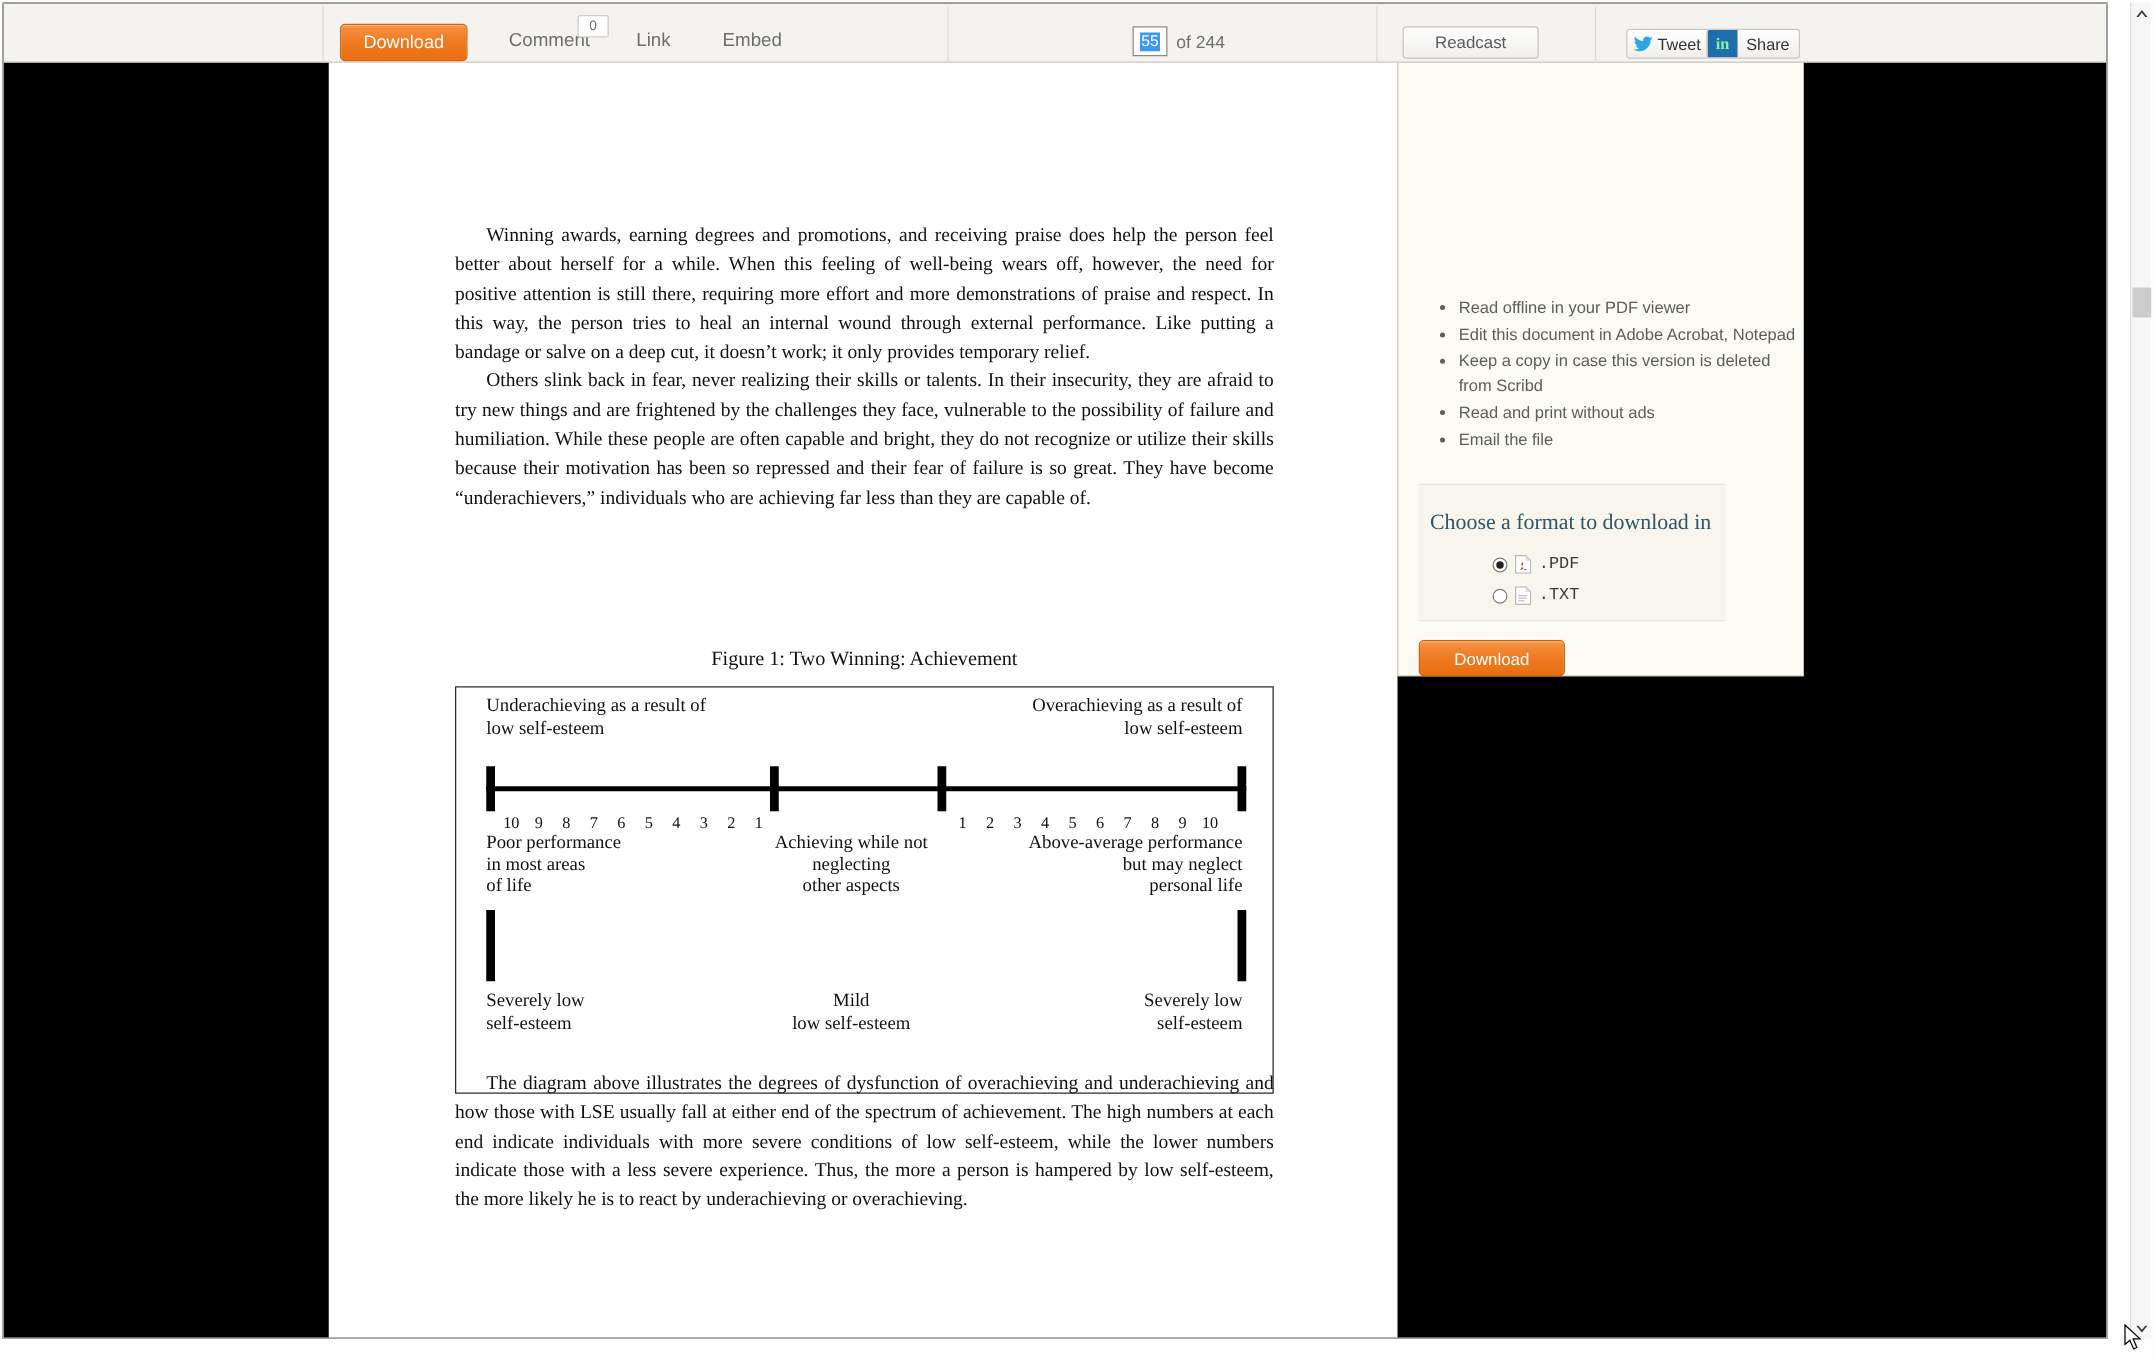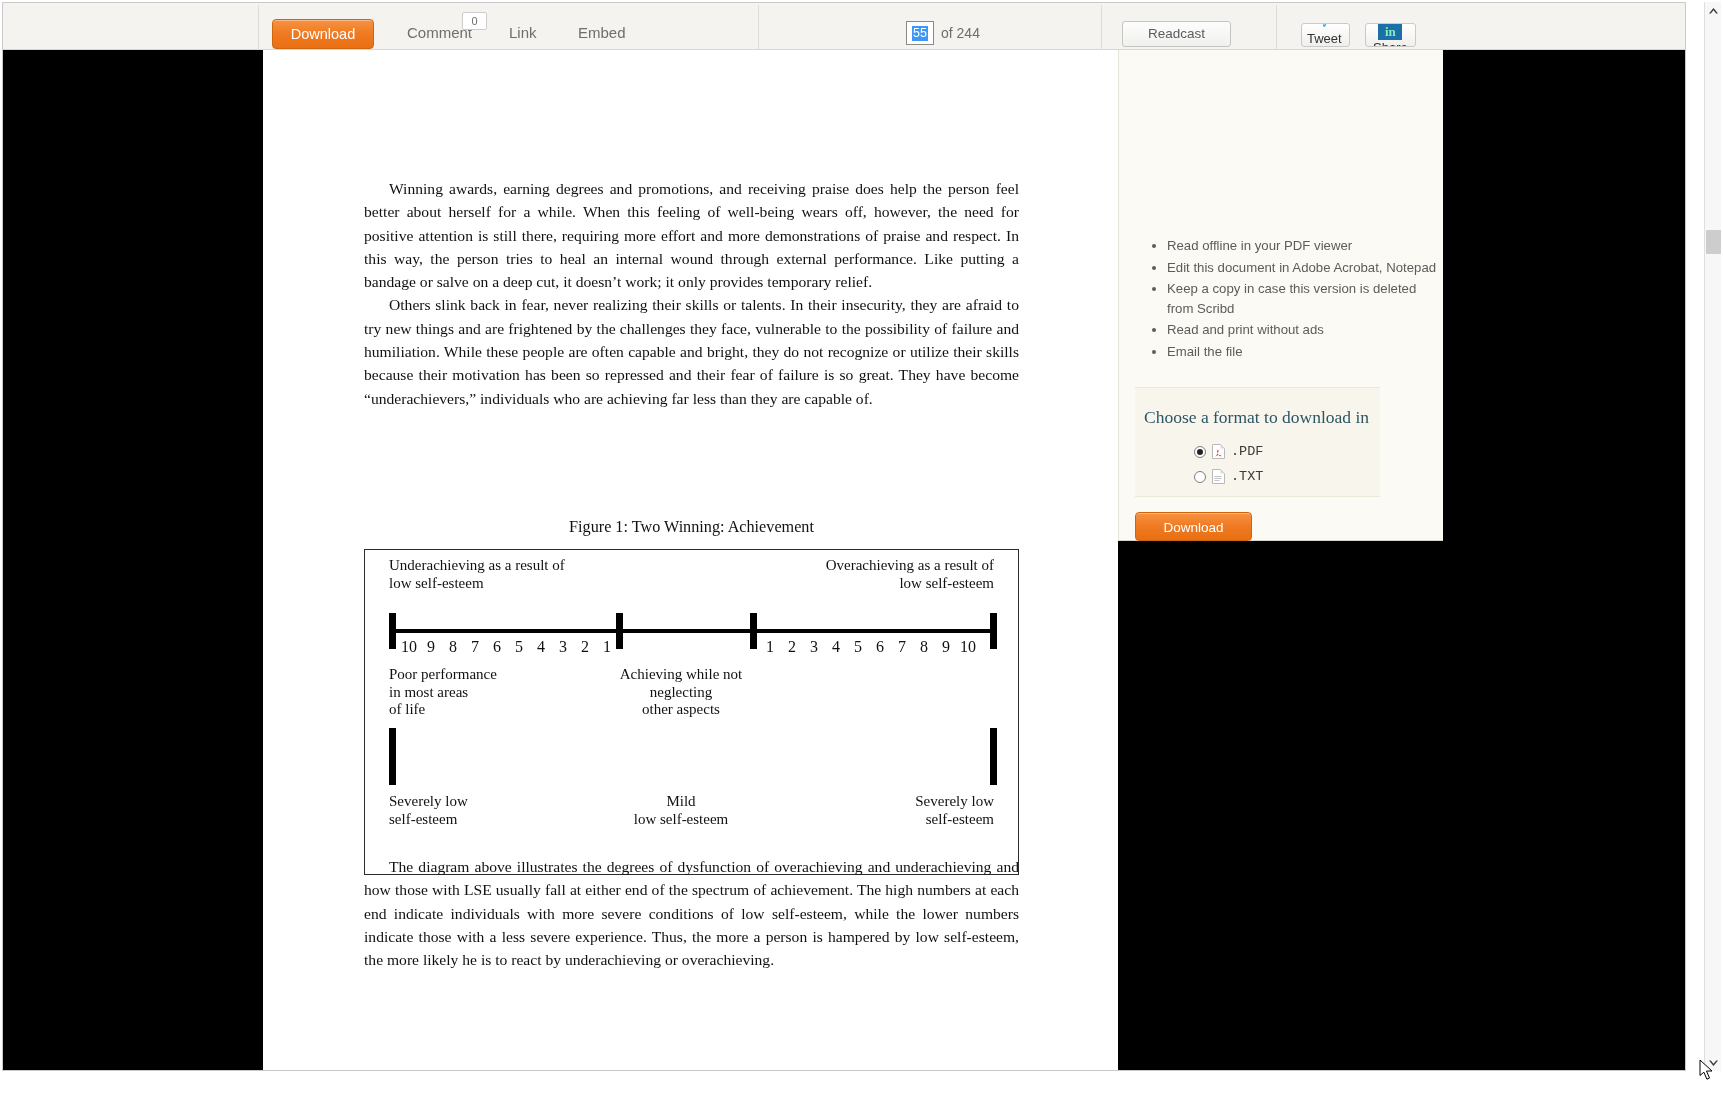--- a/index.html
+++ b/index.html
@@ -170,21 +170,20 @@
     border: 1px solid #cccac5;
     background: linear-gradient(to bottom, #ffffff 0%, #f0efed 100%);
     display: flex;
     align-items: center;
     font-size: 13px;
     color: #333333;
     font-family: "Liberation Sans", sans-serif;
     cursor: pointer;
     box-sizing: border-box;
     overflow: hidden;
-    flex-direction: column;
   }
   #btn-tweet { left: 1298px; top: 20px; padding: 0 7px 0 5px; gap: 4px; }
   #btn-linkedin { left: 1362px; top: 20px; padding: 0; }
   #btn-linkedin .li-badge {
     width: 24px; height: 22px;
     background: #1c6fa8;
     color: #86efac;
     font-size: 13px;
     font-weight: bold;
     display: flex; align-items: center; justify-content: center;
@@ -276,22 +275,22 @@
   .tick {
     position: absolute;
     width: 7px;
     background: #000000;
   }
   .tick.top   { top: 63px; height: 36px; }
   .tick.lower { top: 178px; height: 57px; }
 
   .num-row {
     position: absolute;
-    top: 88px;
-    font-size: 16px;
+    top: 100px;
+    font-size: 13px;
     color: #111111;
     display: flex;
     font-family: "Liberation Serif", serif;
     justify-content: space-between;
   }
   .num-row span { display: inline-block; text-align: center; }
 
   
   .aside {
     position: absolute;
@@ -539,20 +538,23 @@
                 <span style="width: 22px;">9</span>
                 <span style="width: 22px;">10</span>
               </div>
 
             <div class="fig-lbl" style="left:24px; top:116px; text-align:left;">Poor performance
 in most areas
 of life</div>
             <div class="fig-lbl" style="left:231px; top:116px; width:170px; text-align:center;">Achieving while not
 neglecting
 other aspects</div>
+            <div class="fig-lbl" style="right:24px; top:116px; text-align:right;">Above-average performance
+but may neglect
+personal life</div>
 
             <div class="fig-lbl" style="left:24px; top:243px; text-align:left;">Severely low
 self-esteem</div>
             <div class="fig-lbl" style="left:231px; top:243px; width:170px; text-align:center;">Mild
 low self-esteem</div>
             <div class="fig-lbl" style="right:24px; top:243px; text-align:right;">Severely low
 self-esteem</div>
           </div>
 
           <div class="body-col" id="para-bottom">

